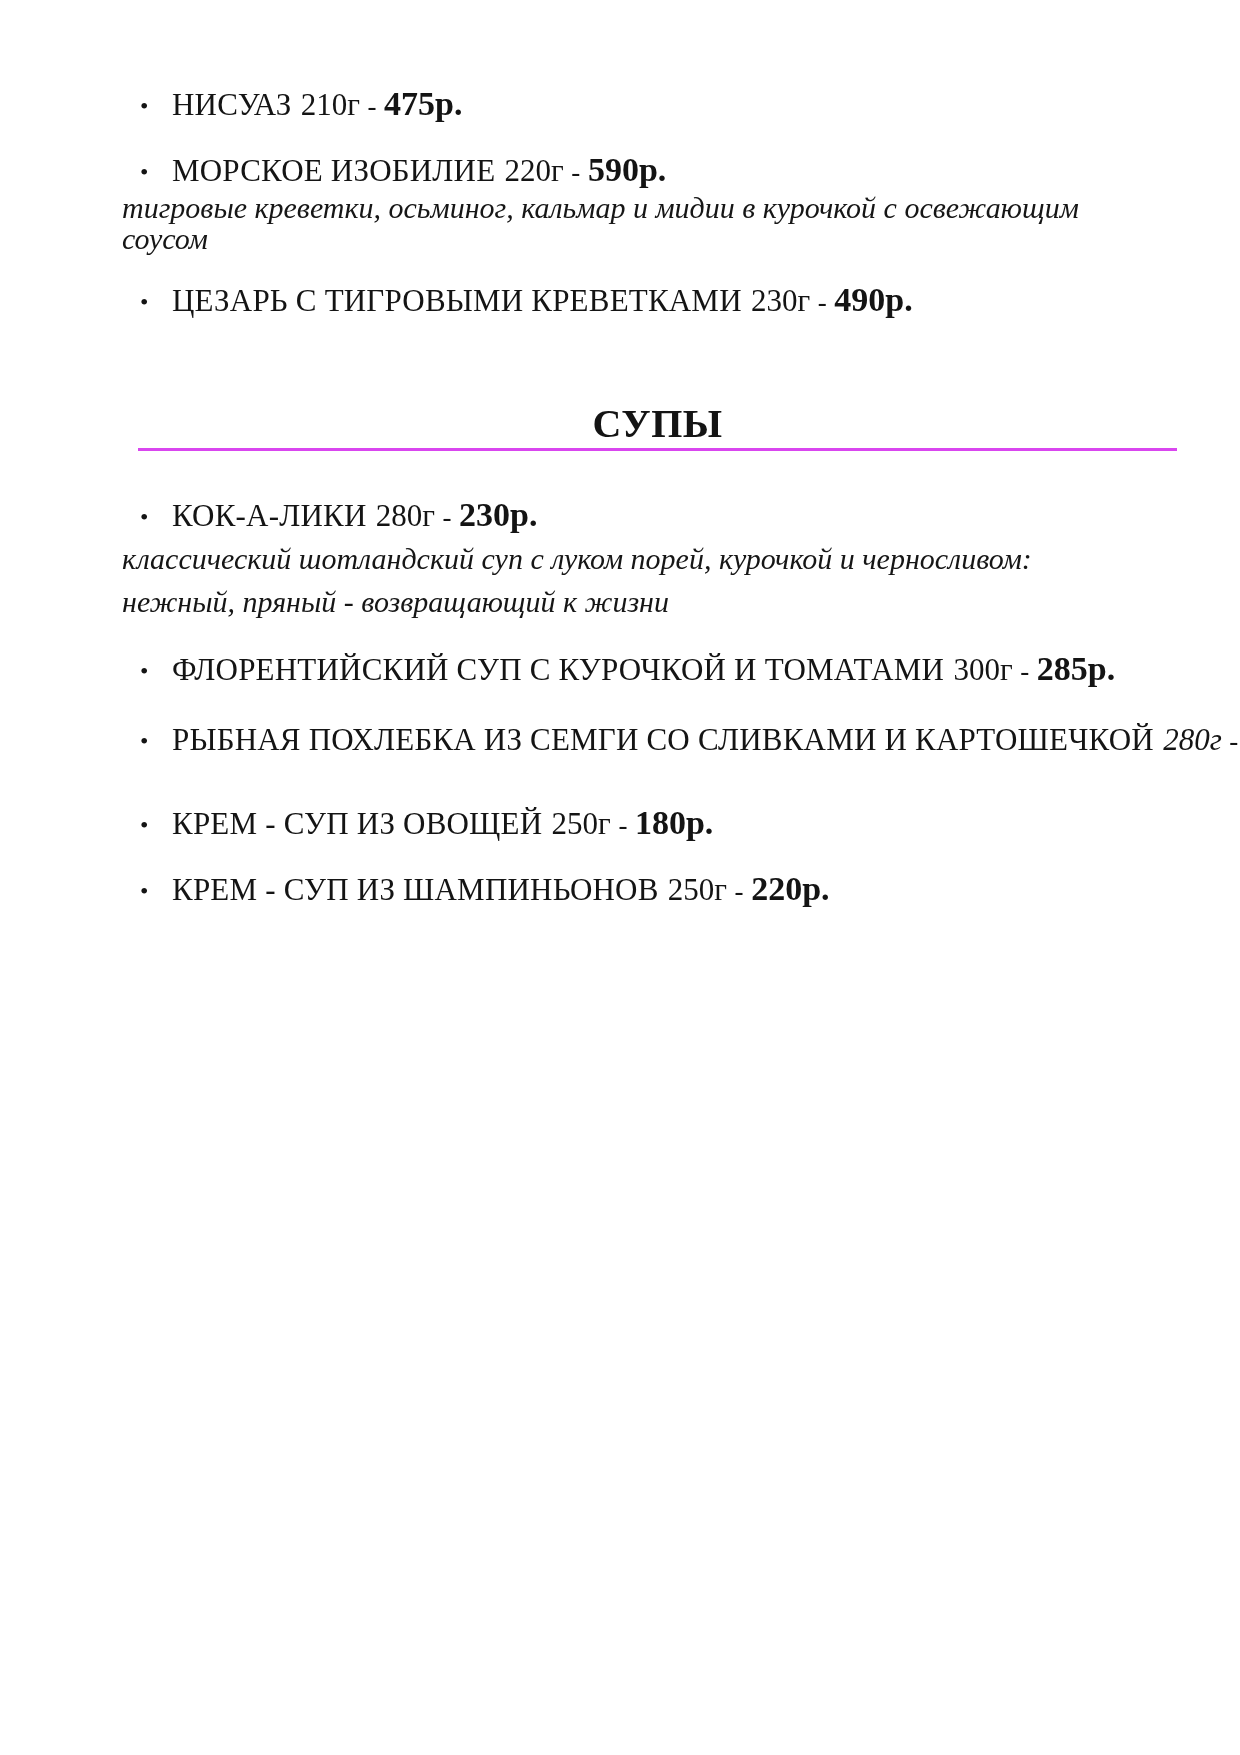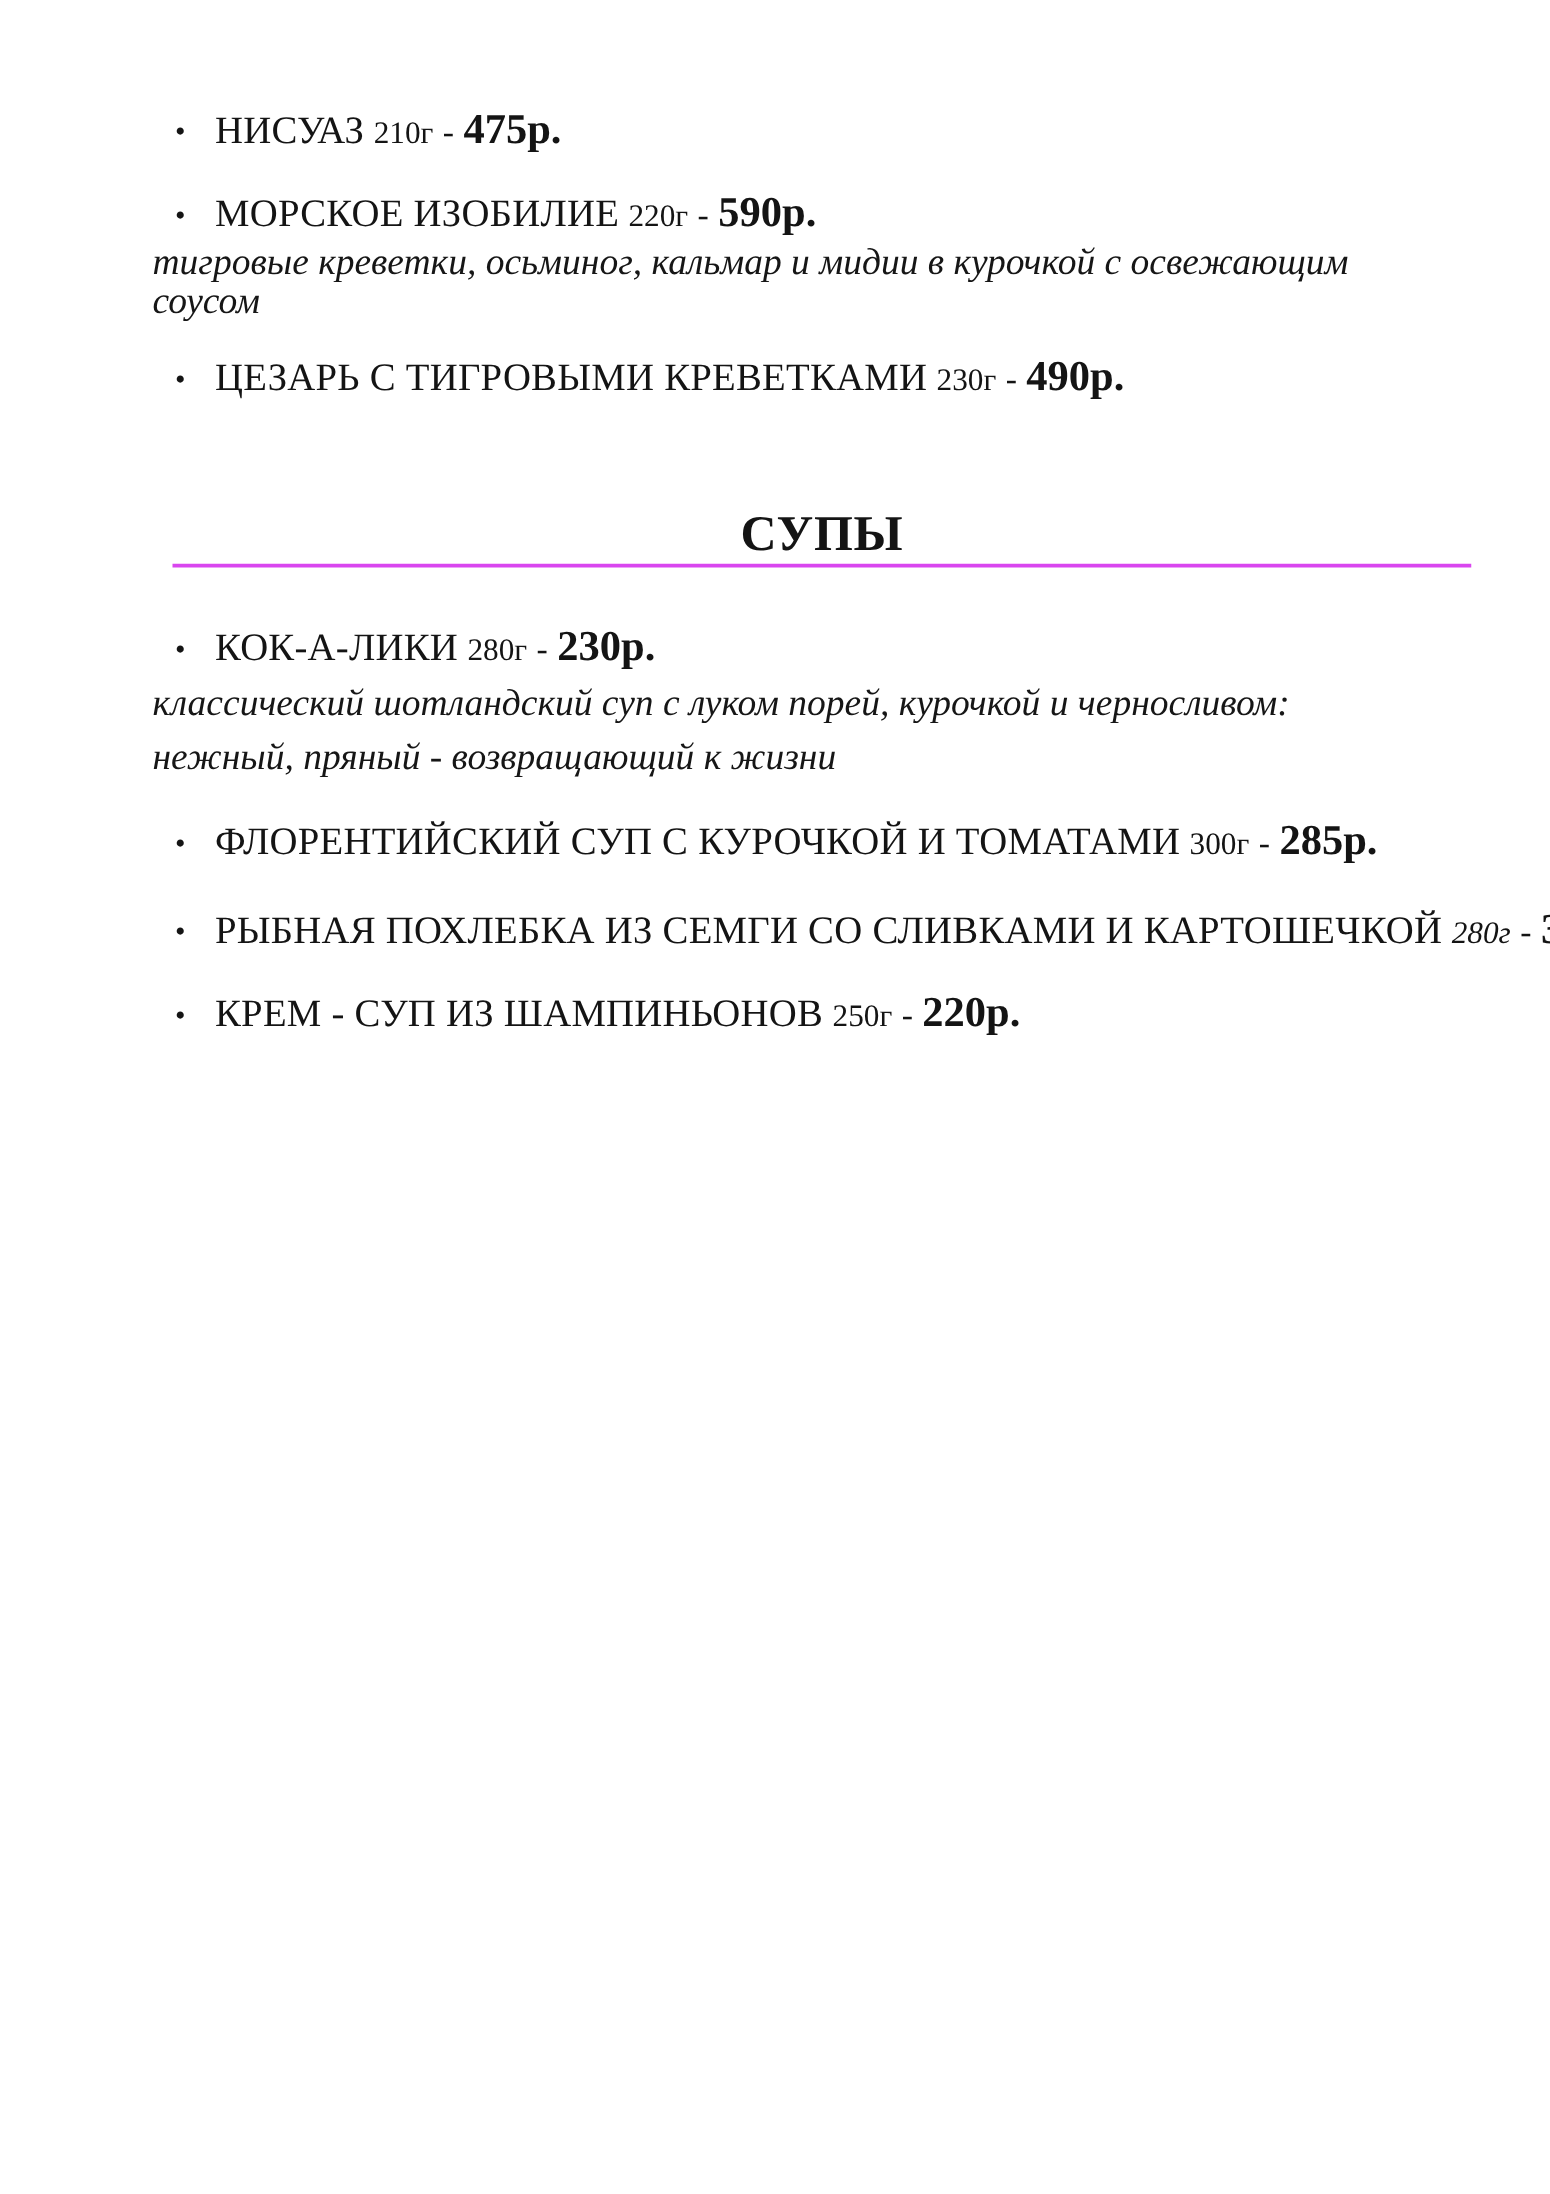--- a/index.html
+++ b/index.html
@@ -23,21 +23,21 @@
     white-space: nowrap;
   }
   .menu-item .bullet {
     display: inline-block;
     width: 32px;
     font-size: 24px;
     vertical-align: 1px;
   }
   .item-name { letter-spacing: 0.2px; }
   .num {
-    font-size: 25px;
+    font-size: 31px;
   }
   .num.italic { font-style: italic; }
   .sep { margin: 0 0.28em; font-size: 27px; }
   .gap { margin-left: 0.30em; }
   .price {
     font-weight: bold;
     font-size: 34px;
   }
   .item-desc {
     font-style: italic;
@@ -100,19 +100,22 @@
   <div class="menu-item mt-item">
     <span class="bullet">•</span><span class="item-name">ФЛОРЕНТИЙСКИЙ СУП С КУРОЧКОЙ И ТОМАТАМИ</span><span class="num gap">300г</span><span class="sep">-</span><span class="price">285р.</span>
   </div>
 
   <div class="menu-item mt-item-lg">
     <span class="bullet">•</span><span class="item-name">РЫБНАЯ ПОХЛЕБКА ИЗ СЕМГИ СО СЛИВКАМИ И КАРТОШЕЧКОЙ</span><span class="num gap italic">280г</span><span class="sep">-</span><span class="price">340р.</span>
   </div>
 
 
 
+  <div class="menu-item mt-after-head">
+    <span class="bullet">•</span><span class="item-name">КРЕМ - СУП ИЗ ОВОЩЕЙ</span><span class="num gap">250г</span><span class="sep">-</span><span class="price">180р.</span>
+  </div>
 
   <div class="menu-item mt-item">
     <span class="bullet">•</span><span class="item-name">КРЕМ - СУП ИЗ ШАМПИНЬОНОВ</span><span class="num gap">250г</span><span class="sep">-</span><span class="price">220р.</span>
   </div>
 
 
 </div>
 
 </body></html>

